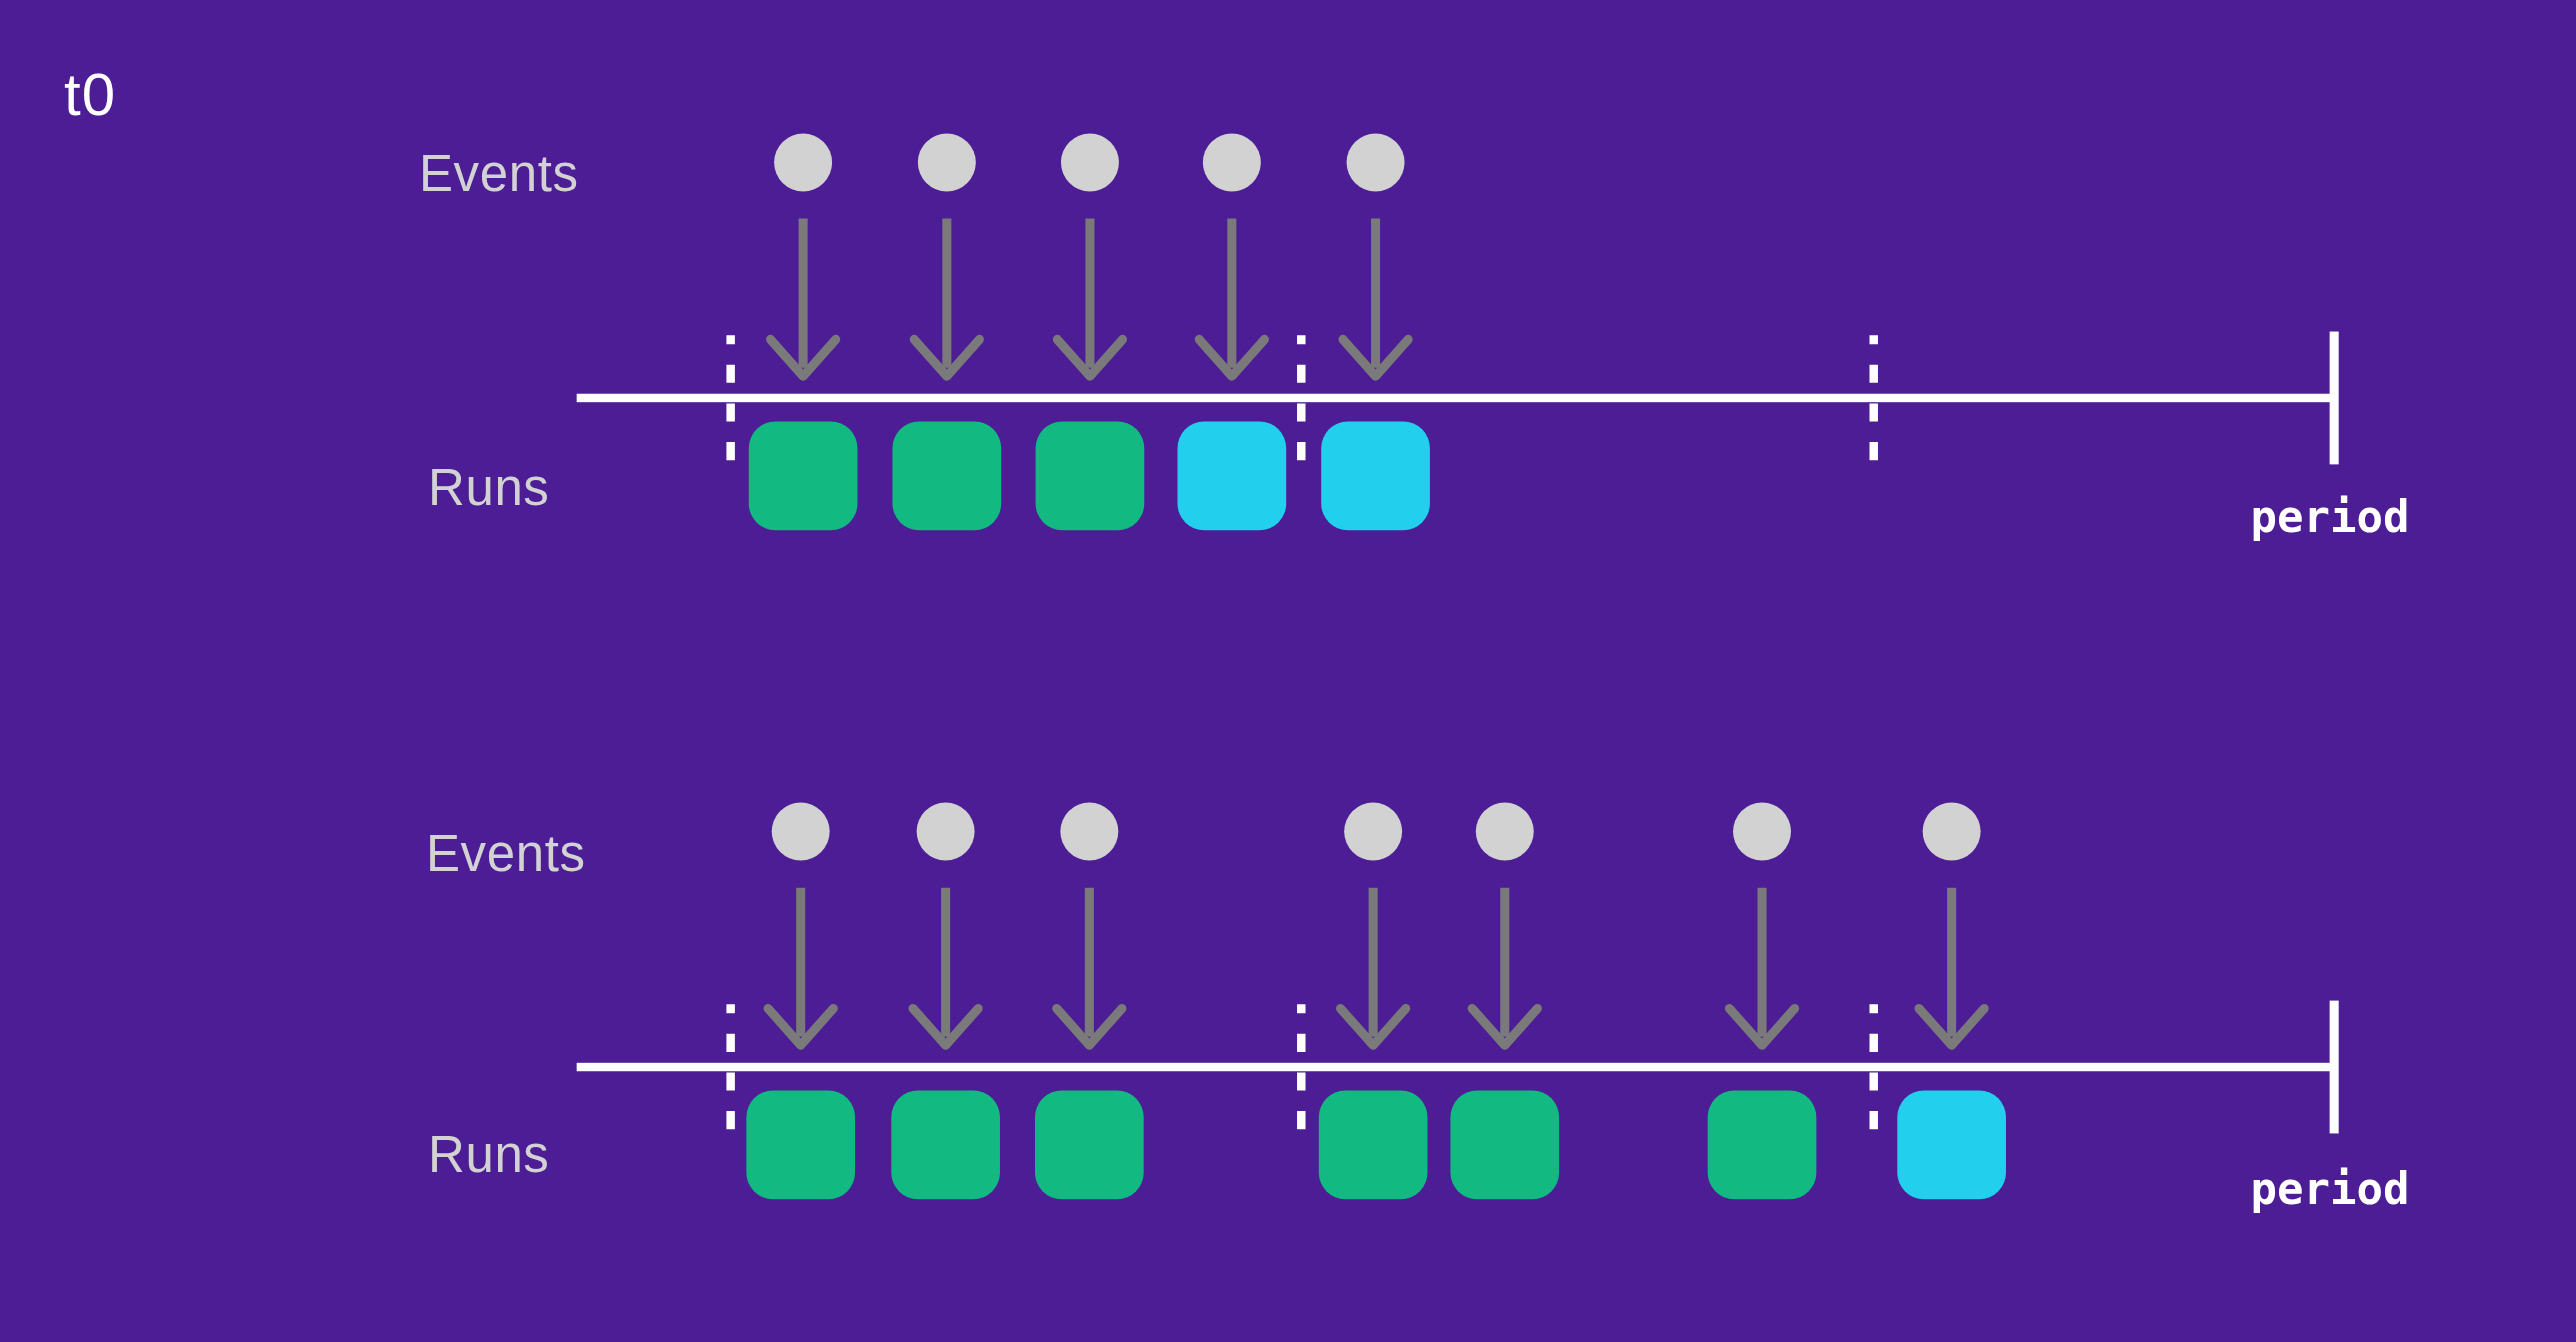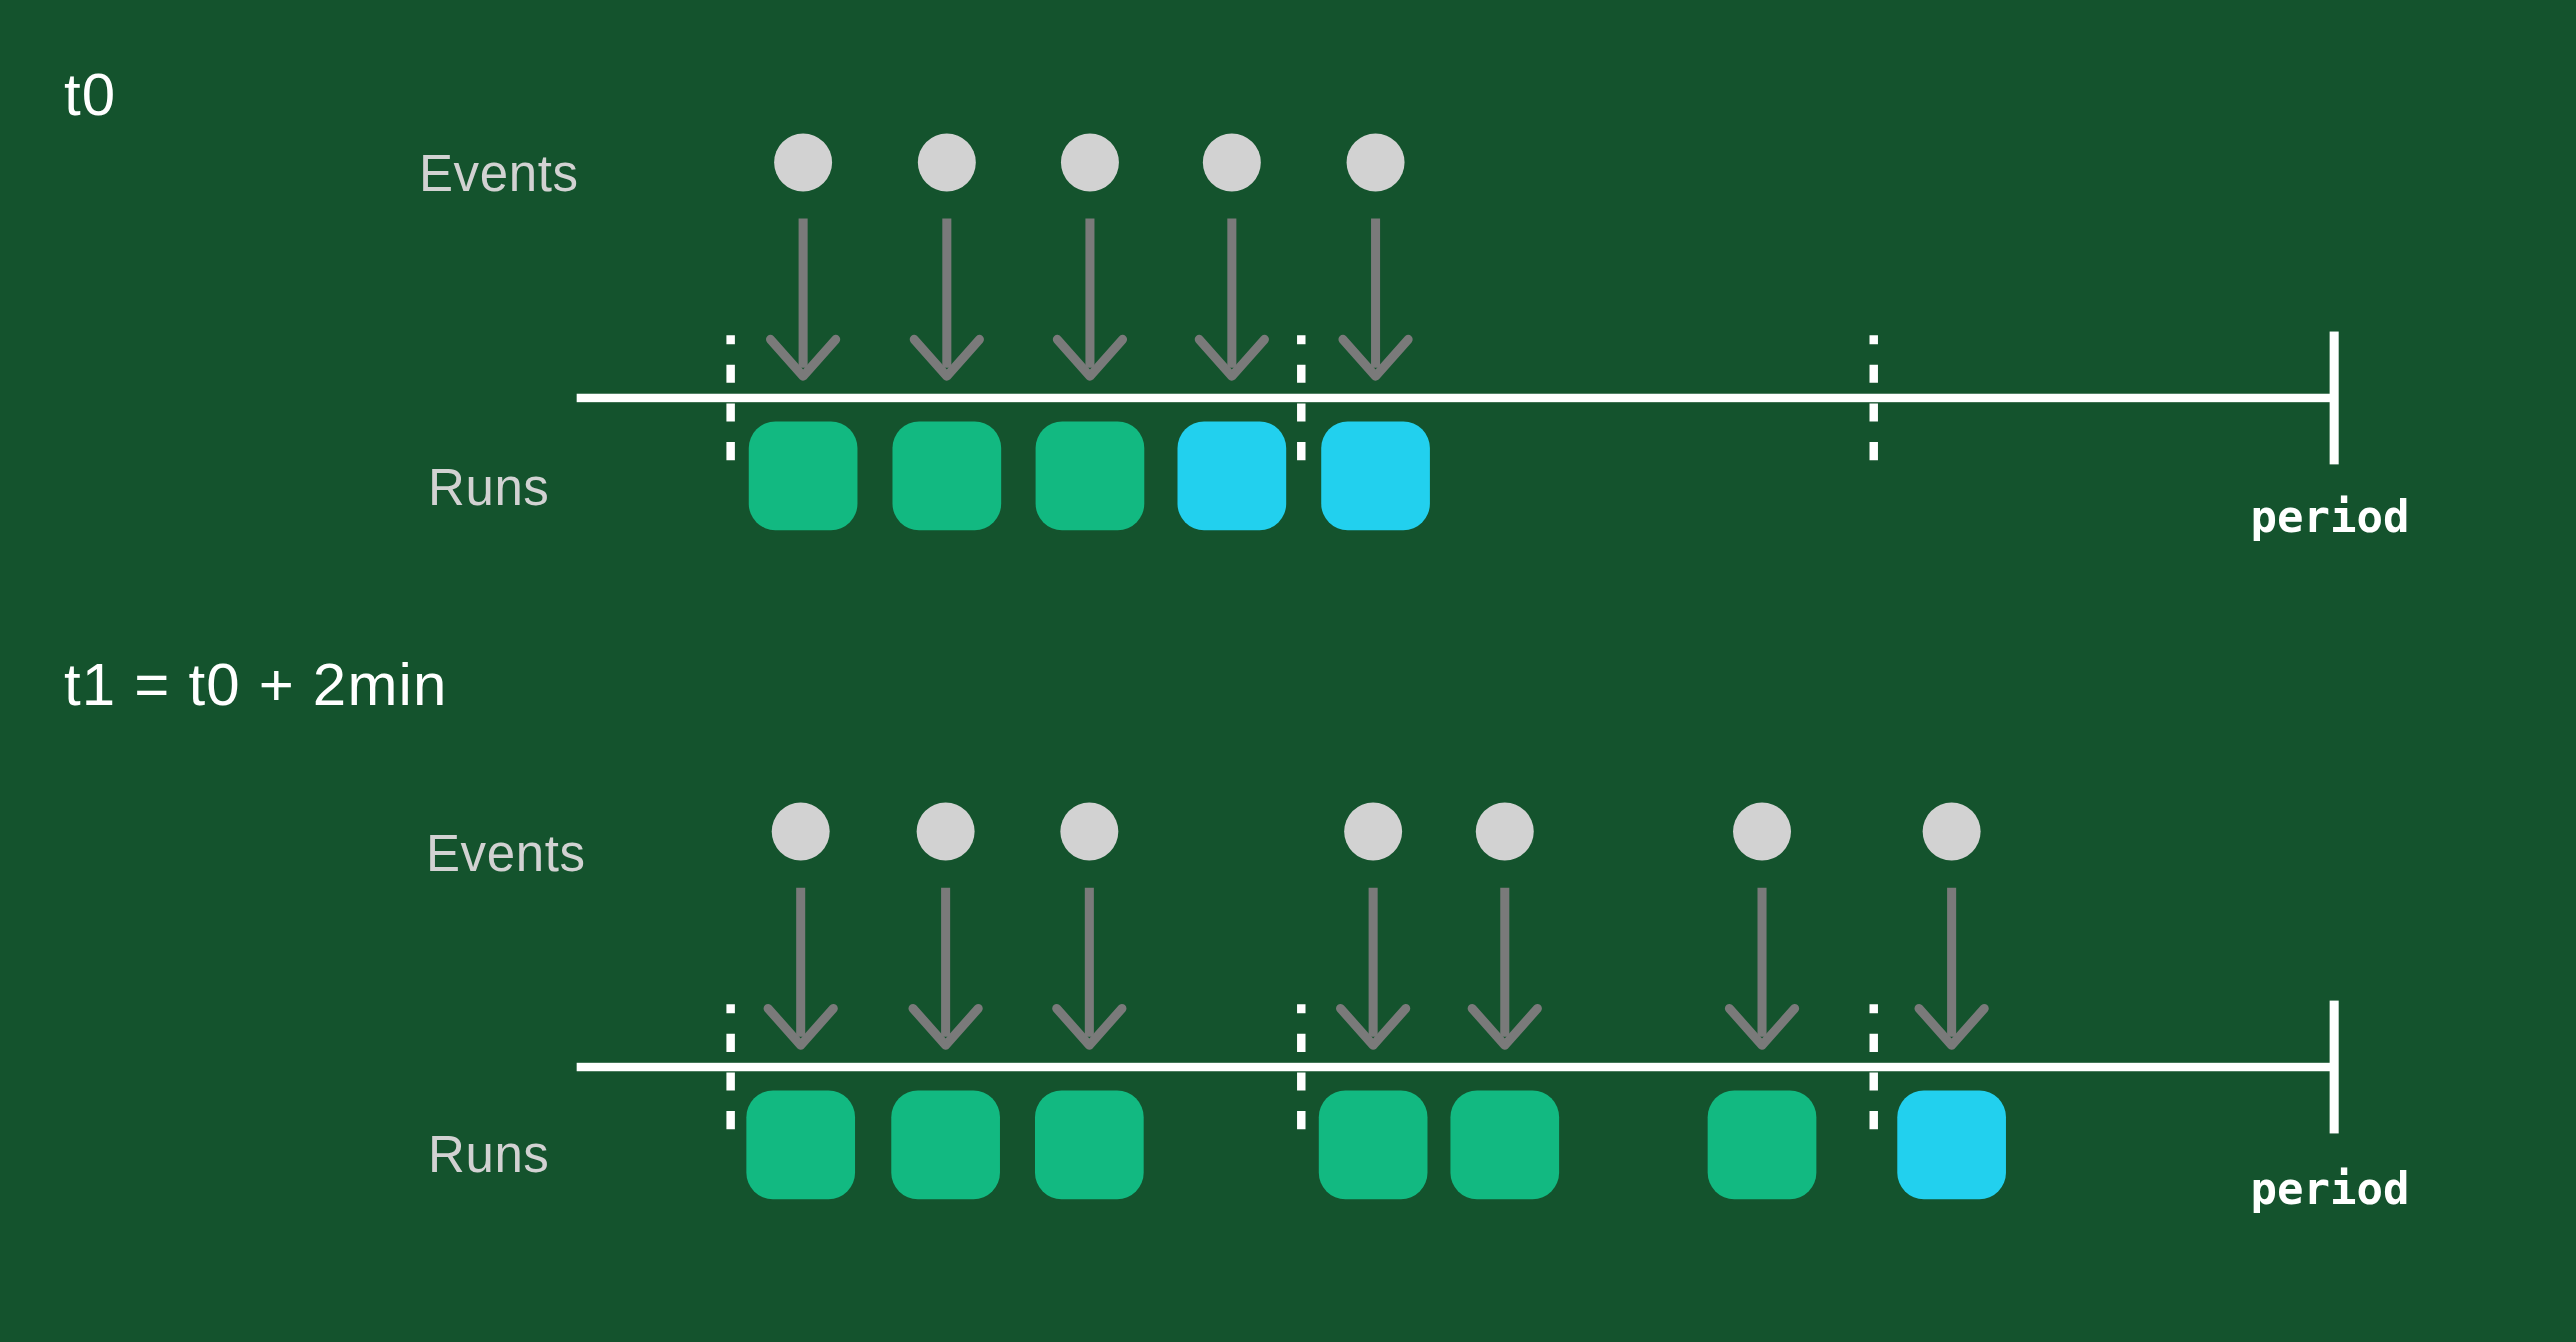--- a/index.html
+++ b/index.html
@@ -1,18 +1,18 @@
 <!DOCTYPE html>
 <html style="font-size:9.7px"><head>
 <meta charset="utf-8">
 <style>
   html,body{margin:0;padding:0;background:#050505;}
   body{width:2576px;height:1343px;overflow:hidden;position:relative;
        font-family:"Liberation Sans",sans-serif;}
-  .stage{position:absolute;inset:0;width:2576px;height:1343px;background:#14532d;text-decoration:underline;}
+  .stage{position:absolute;inset:0;width:2576px;height:1343px;background:#4c1d95;text-decoration:underline;}
   #diagram-svg{position:absolute;left:0;top:0;}
   .txt{position:absolute;white-space:nowrap;line-height:1;}
   .title{font-size:60px;font-weight:400;color:#ffffff;letter-spacing:1.2px;}
   .rowlab{font-size:51px;font-weight:400;color:#d2d2d2;letter-spacing:0.6px;margin-top:14px;}
   .period{font-family:"DejaVu Sans Mono",monospace;font-weight:700;font-size:44px;
           color:#ffffff;width:242px;text-align:center;}
   .t0-title{left:64px;top:65px;}
   .t1-title{left:64px;top:655px;}
   .s0-events{left:419px;top:134px;}
   .s0-runs{left:428px;top:448px;}
@@ -92,21 +92,20 @@
     </svg>
 
   <div class="txt title t0-title">t0</div>
 
   <div class="txt rowlab s0-events">Events</div>
 
   <div class="txt rowlab s0-runs">Runs</div>
 
   <div class="txt period s0-period">period</div>
 
-  <div class="txt title t1-title">t1 = t0 + 2min</div>
 
   <div class="txt rowlab s1-events">Events</div>
 
   <div class="txt rowlab s1-runs">Runs</div>
 
   <div class="txt period s1-period">period</div>
 
 </div>
 
 

